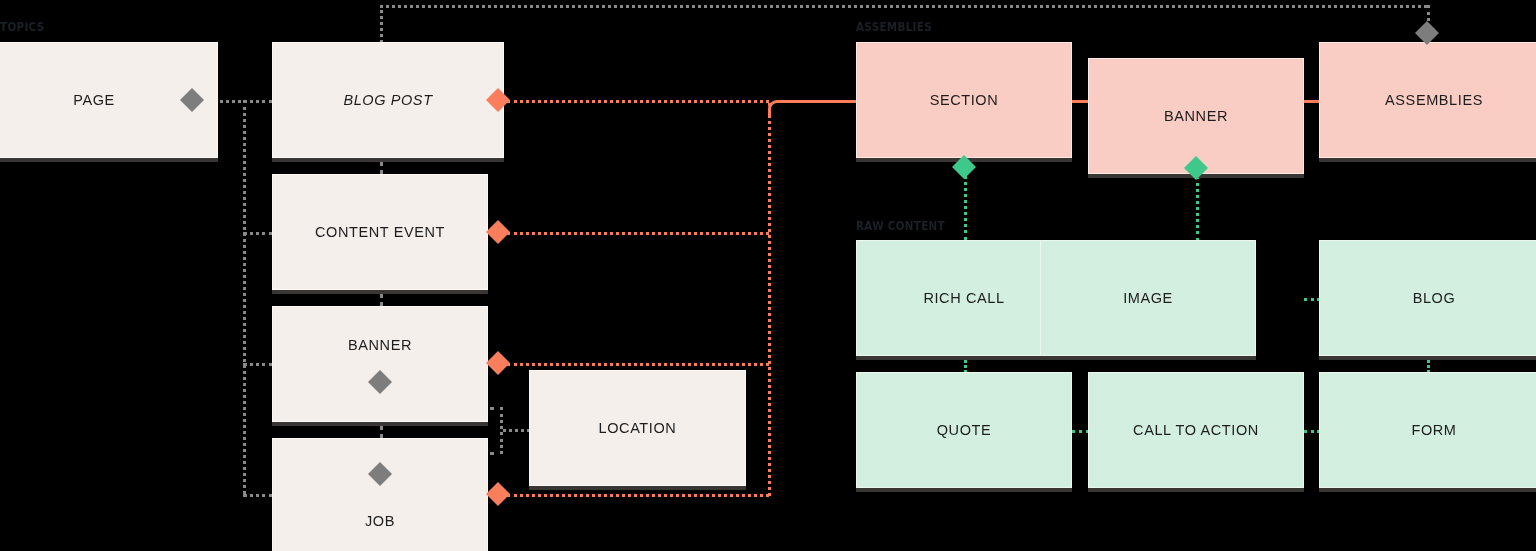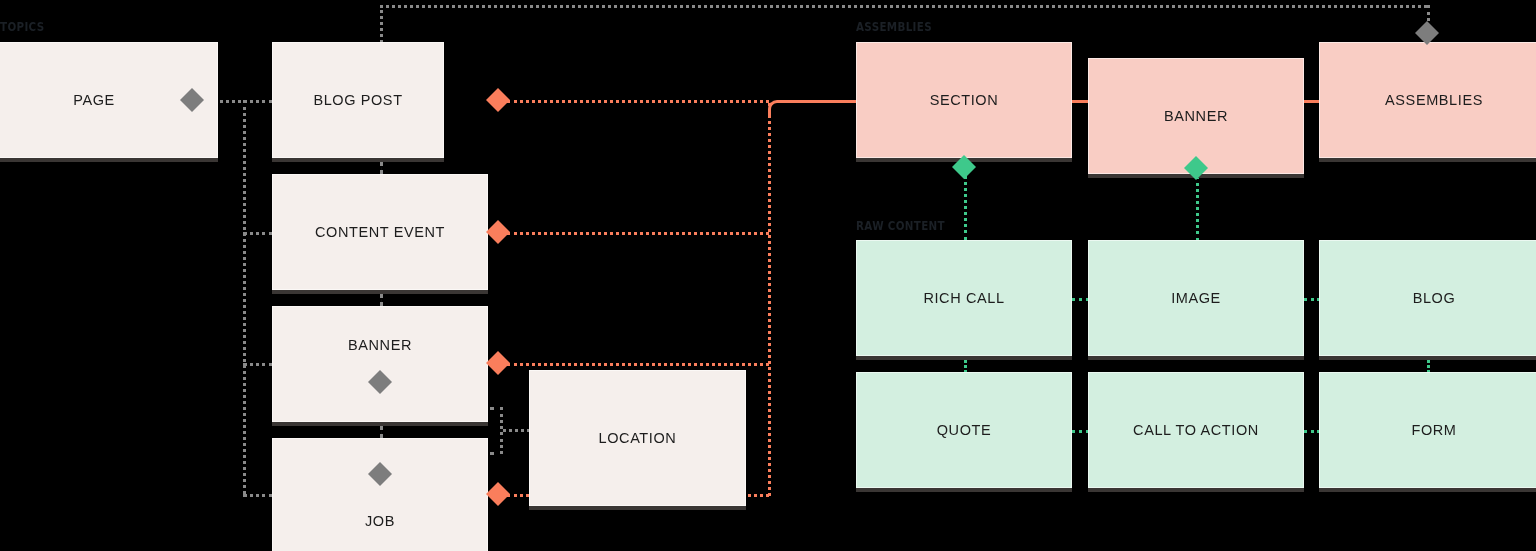--- a/index.html
+++ b/index.html
@@ -117,48 +117,48 @@
       <div class="seg green h" style="left: 1072px; top: 430px; width: 17px;"></div>
       <div class="seg green h" style="left: 1304px; top: 430px; width: 16px;"></div>
       <div class="seg green v" style="left: 964px; top: 360px; height: 13px;"></div>
       <div class="seg green v" style="left: 1427px; top: 360px; height: 13px;"></div>
       <div class="elbow" style="left: 768px; top: 100px;"></div>
     </div>
   <div id="node-layer">
       <div class="node topic" style="left: -30px; top: 42px; width: 248px; height: 116px;">
         <span class="label">PAGE</span>
       </div>
-      <div class="node topic" style="left: 272px; top: 42px; width: 172px; height: 116px;">
+      <div class="node topic" style="left: 272px; top: 42px; width: 232px; height: 116px; font-style: italic;">
         <span class="label">BLOG POST</span>
       </div>
       <div class="node topic" style="left: 272px; top: 174px; width: 216px; height: 116px;">
         <span class="label">CONTENT EVENT</span>
       </div>
       <div class="node topic label-up" style="left: 272px; top: 306px; width: 216px; height: 116px;">
         <span class="label">BANNER</span>
       </div>
       <div class="node topic label-down" style="left: 272px; top: 438px; width: 216px; height: 120px;">
         <span class="label">JOB</span>
       </div>
-      <div class="node topic" style="left: 529px; top: 370px; width: 217px; height: 136px;">
+      <div class="node topic" style="left: 529px; top: 370px; width: 217px; height: 116px;">
         <span class="label">LOCATION</span>
       </div>
       <div class="node assembly" style="left: 856px; top: 42px; width: 216px; height: 116px;">
         <span class="label">SECTION</span>
       </div>
       <div class="node assembly" style="left: 1088px; top: 42px; width: 216px; height: 116px; margin-top: 16px;">
         <span class="label">BANNER</span>
       </div>
       <div class="node assembly" style="left: 1319px; top: 42px; width: 230px; height: 116px;">
         <span class="label">ASSEMBLIES</span>
       </div>
       <div class="node raw" style="left: 856px; top: 240px; width: 216px; height: 116px;">
         <span class="label">RICH CALL</span>
       </div>
-      <div class="node raw" style="left: 1088px; top: 240px; width: 216px; height: 116px; text-align: center;">
+      <div class="node raw" style="left: 1040px; top: 240px; width: 216px; height: 116px; text-align: center;">
         <span class="label">IMAGE</span>
       </div>
       <div class="node raw" style="left: 1319px; top: 240px; width: 230px; height: 116px;">
         <span class="label">BLOG</span>
       </div>
       <div class="node raw" style="left: 856px; top: 372px; width: 216px; height: 116px;">
         <span class="label">QUOTE</span>
       </div>
       <div class="node raw" style="left: 1088px; top: 372px; width: 216px; height: 116px;">
         <span class="label">CALL TO ACTION</span>

